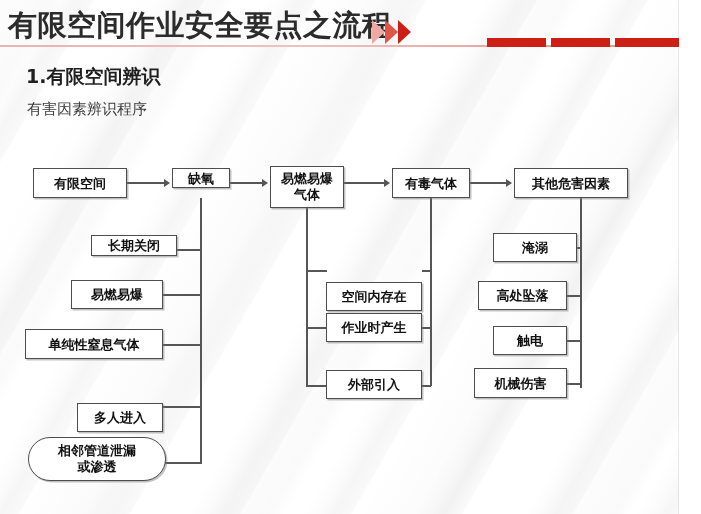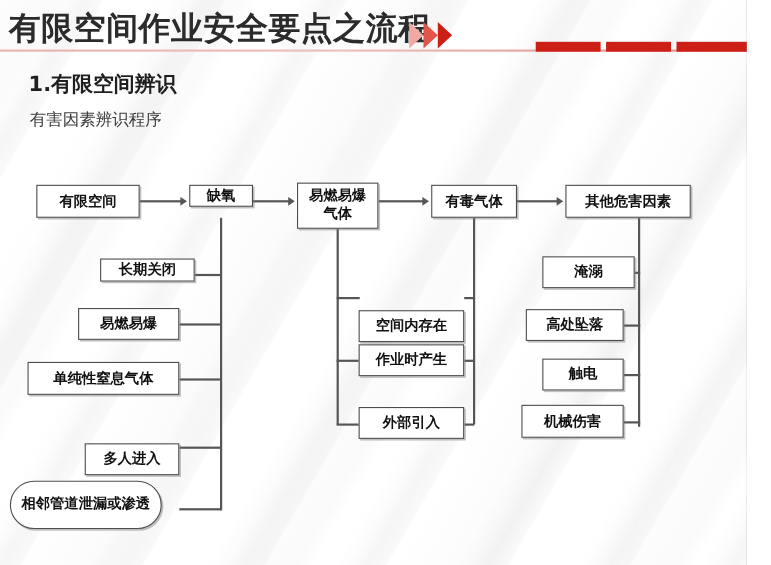--- a/index.html
+++ b/index.html
@@ -246,21 +246,21 @@
 
     <div class="node" style="left:71px;  top:280px; width:92px;  height:29px;">易燃易爆</div>
     <div class="conn h" style="left:163px; top:294px; width:38px;"></div>
 
     <div class="node" style="left:25px;  top:329px; width:138px; height:30px;">单纯性窒息气体</div>
     <div class="conn h" style="left:163px; top:344px; width:38px;"></div>
 
     <div class="node" style="left:77px;  top:403px; width:86px;  height:29px;">多人进入</div>
     <div class="conn h" style="left:163px; top:406px; width:38px;"></div>
 
-    <div class="node two-line" style="left:9px;  top:437px; width:138px; height:44px; flex-direction:row;border-radius:22px;">
+    <div class="node two-line" style="left:28px;  top:437px; width:138px; height:44px; flex-direction:column;border-radius:22px;">
       <span>相邻管道泄漏</span>
       <span>或渗透</span>
     </div>
     <div class="conn h" style="left:163px; top:462px; width:38px;"></div>
 
     <div class="conn v" style="left:306px; top:208px; height:178px;"></div>
 
     <div class="conn v" style="left:430px; top:198px; height:188px;"></div>
 
     <div class="node" style="left:326px; top:256px; width:96px;  height:29px;margin-top:26px;">空间内存在</div>

